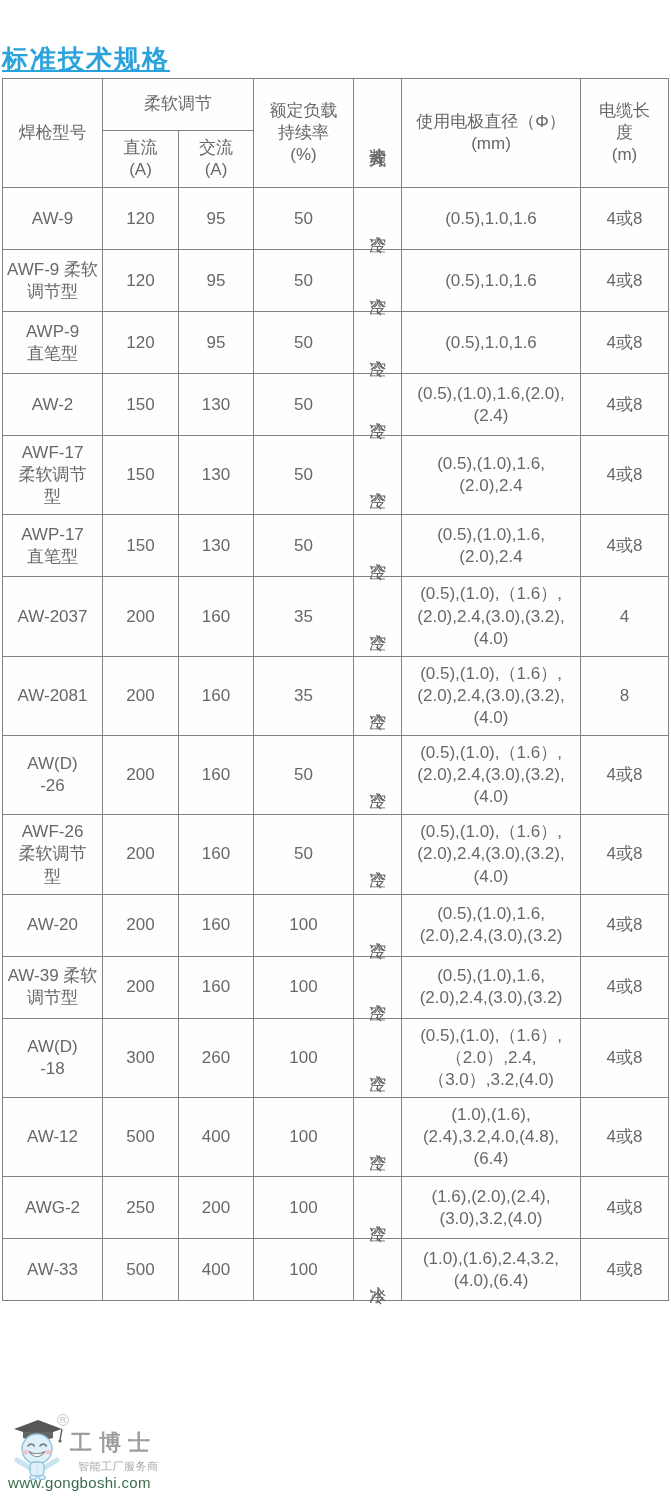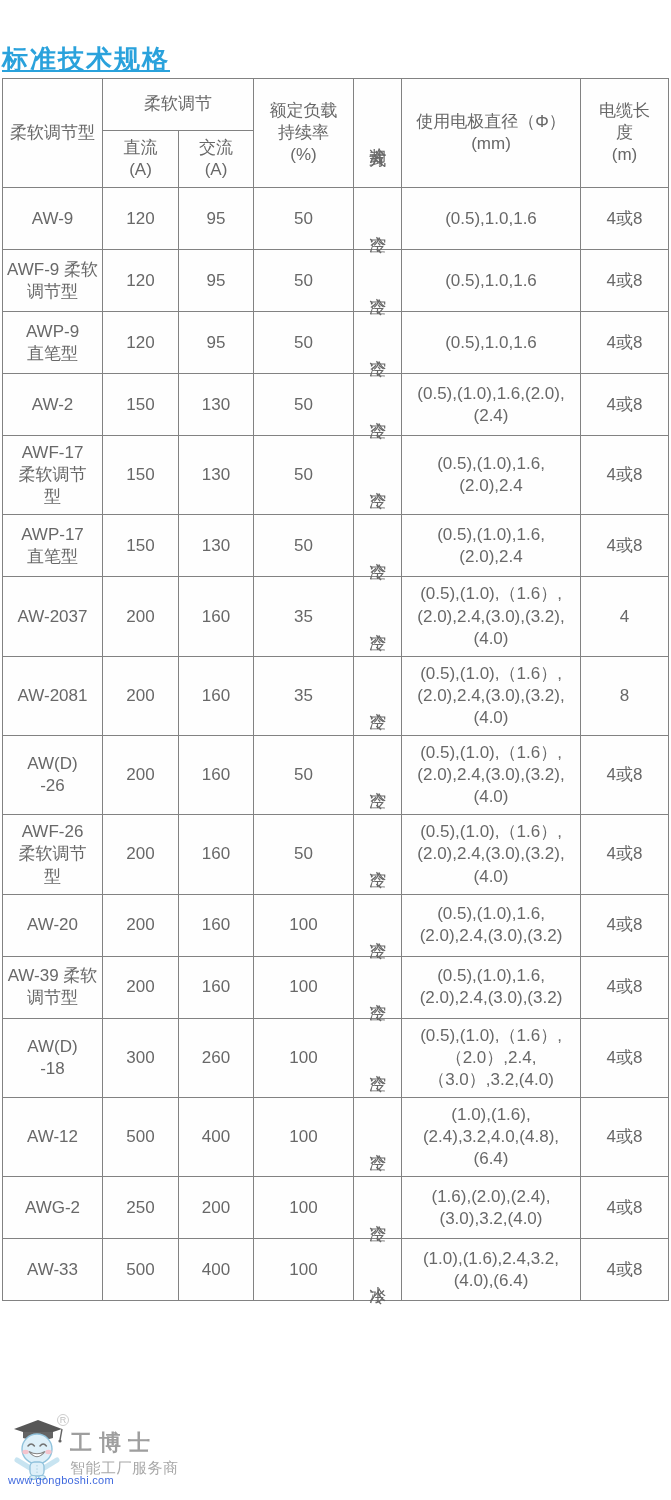--- a/index.html
+++ b/index.html
@@ -70,52 +70,52 @@
   .brand-name {
     position: absolute; left: 62px; top: 16px;
     font-family: "Liberation Serif", "DejaVu Serif", serif;
     font-weight: bold;
     font-size: 22px;
     letter-spacing: 7px;
     color: #8e8e8e;
     white-space: nowrap;
   }
   .brand-tagline {
-    position: absolute; left: 62px; top: 47px;
-    font-size: 15px;
+    position: absolute; left: 70px; top: 47px;
+    font-size: 11px;
     letter-spacing: 0.5px;
     color: #9a9a9a;
     white-space: nowrap;
   }
   .website-url {
     position: absolute; left: 0px; top: 62px;
-    font-size: 11px;
+    font-size: 15px;
     letter-spacing: 0.3px;
-    color: #1d4ed8;
+    color: #14532d;
     white-space: nowrap;
   }
 </style>
 </head>
 <body>
 
 <h1 class="page-title">标准技术规格</h1>
 
 <table class="spec">
   <colgroup>
     <col style="width:100px">
     <col style="width:76px">
     <col style="width:75px">
     <col style="width:100px">
     <col style="width:48px">
     <col style="width:179px">
     <col style="width:88px">
   </colgroup>
   <thead>
     <tr>
-      <th rowspan="2">柔软调节型</th>
+      <th rowspan="2">焊枪型号</th>
       <th colspan="2">柔软调节</th>
       <th rowspan="2">额定负载
 持续率
 (%)</th>
       <th rowspan="2"><span class="vtext">冷却方式</span></th>
       <th rowspan="2">使用电极直径（Φ）
 (mm)</th>
       <th rowspan="2">电缆长
 度
 (m)</th>

